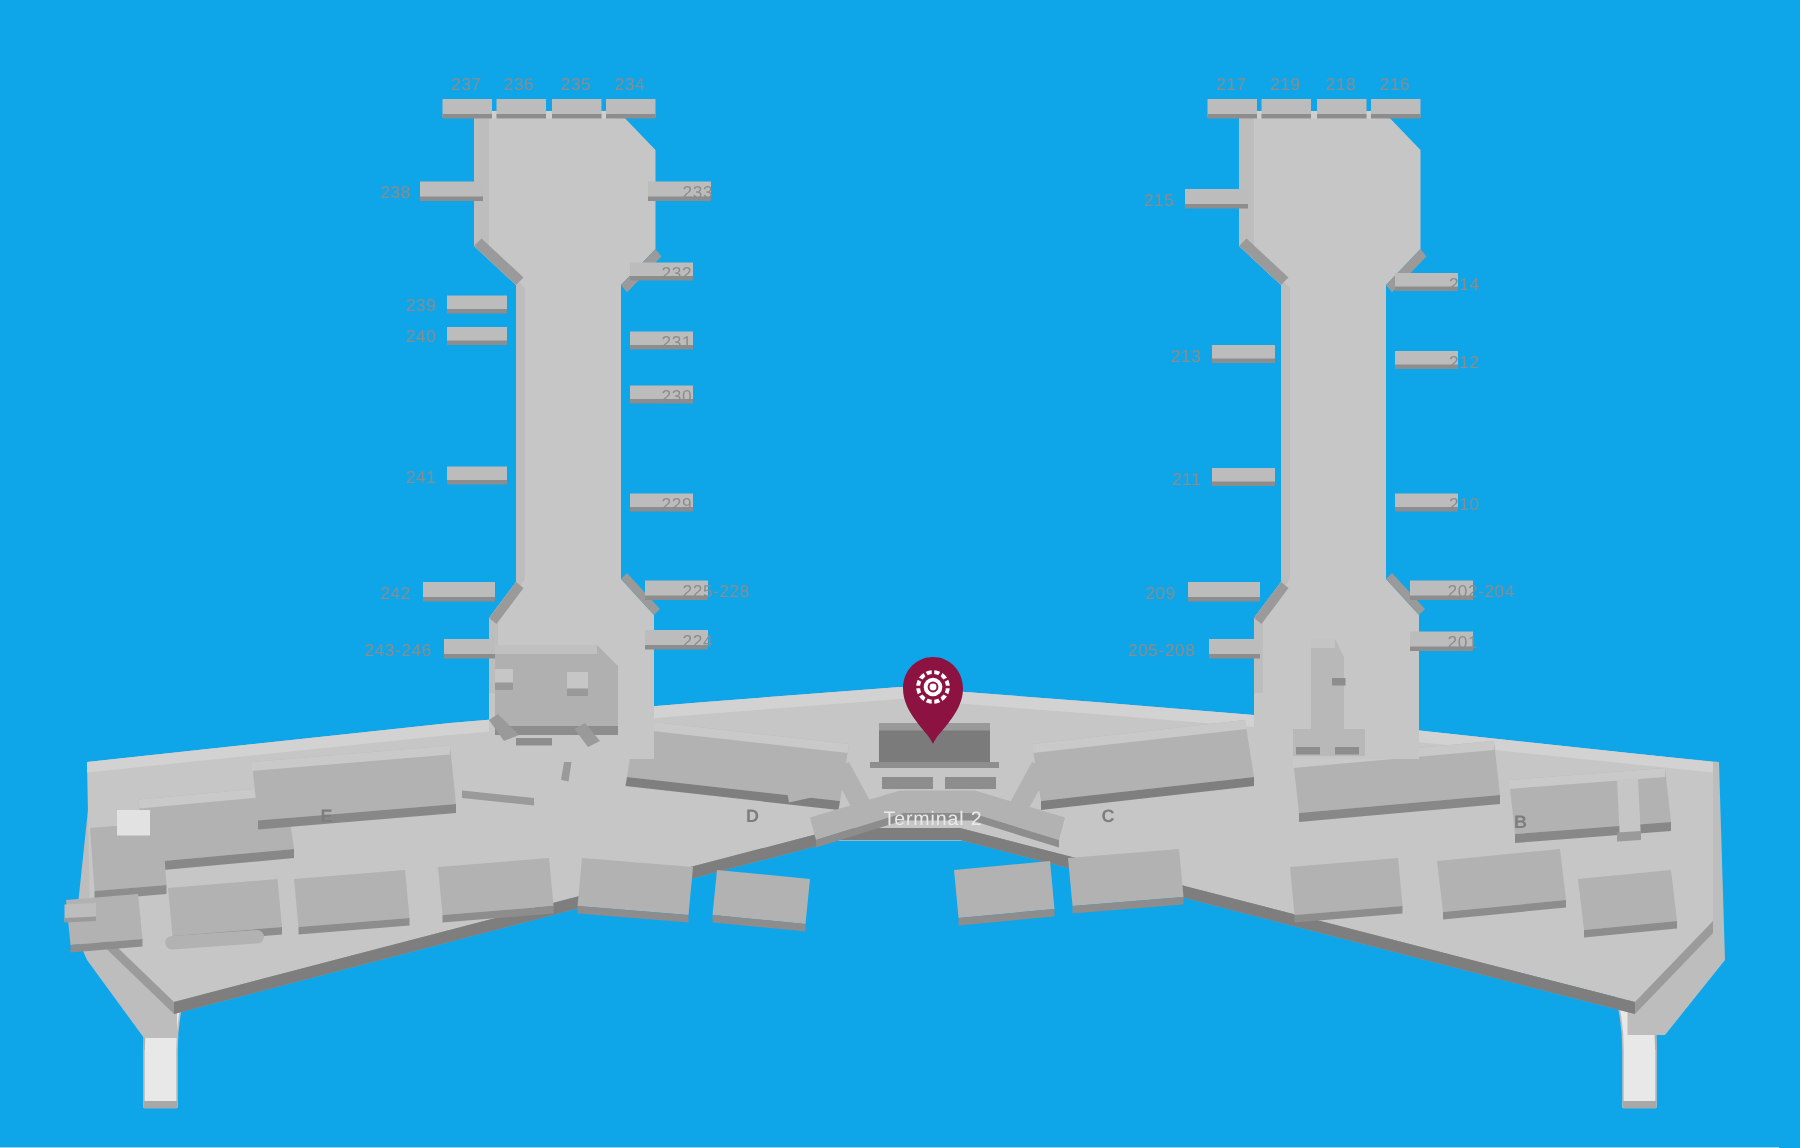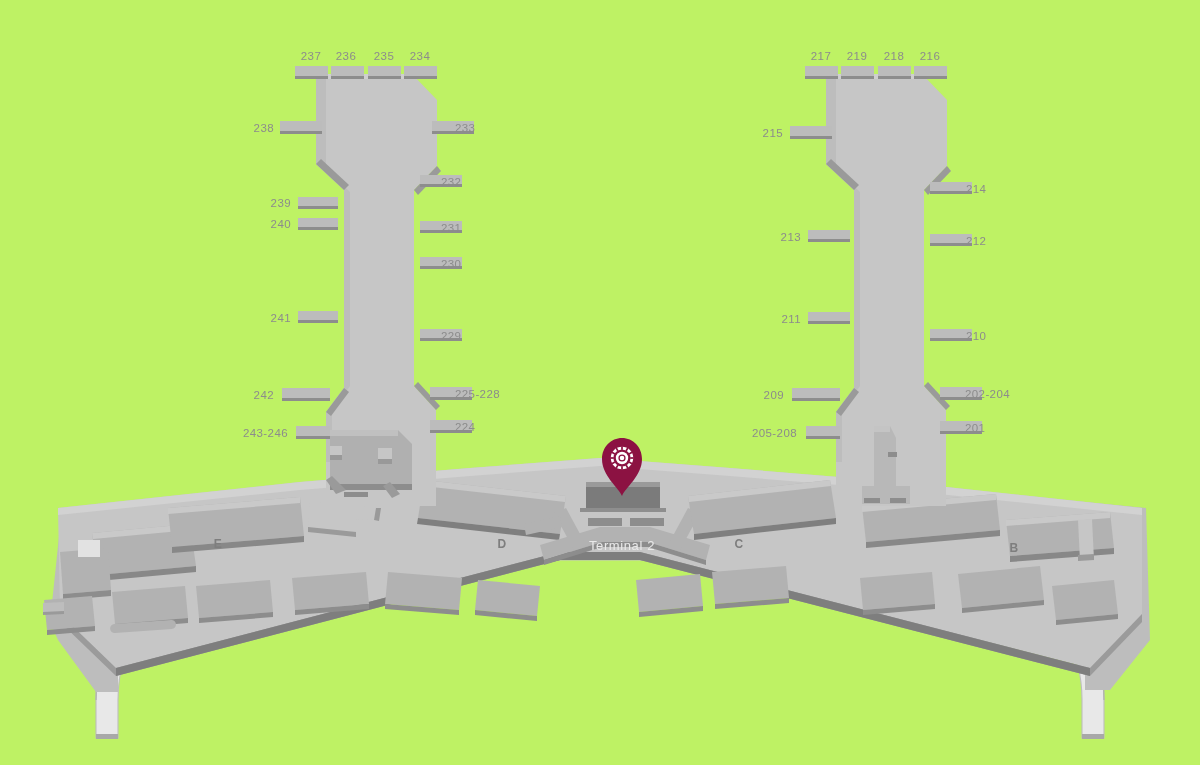--- a/index.html
+++ b/index.html
@@ -11,21 +11,21 @@
   body {
     width: 1200px;
     height: 765px;
     overflow: hidden;
     font-family: "Liberation Sans", "DejaVu Sans", sans-serif;
   }
   #map-root {
     position: relative;
     width: 1200px;
     height: 765px;
-    background: #bef264;
+    background: #0ea5e9;
   }
   #map-svg {
     position: absolute;
     left: 0;
     top: 0;
     width: 1200px;
     height: 765px;
     display: block;
   }
   .gate-label {

